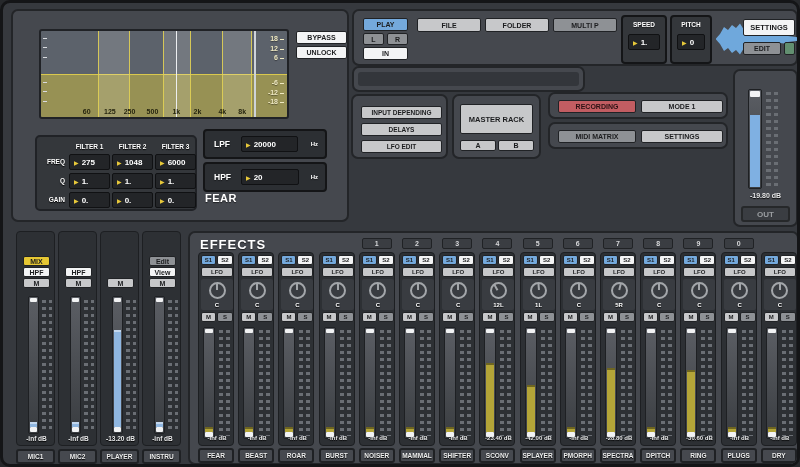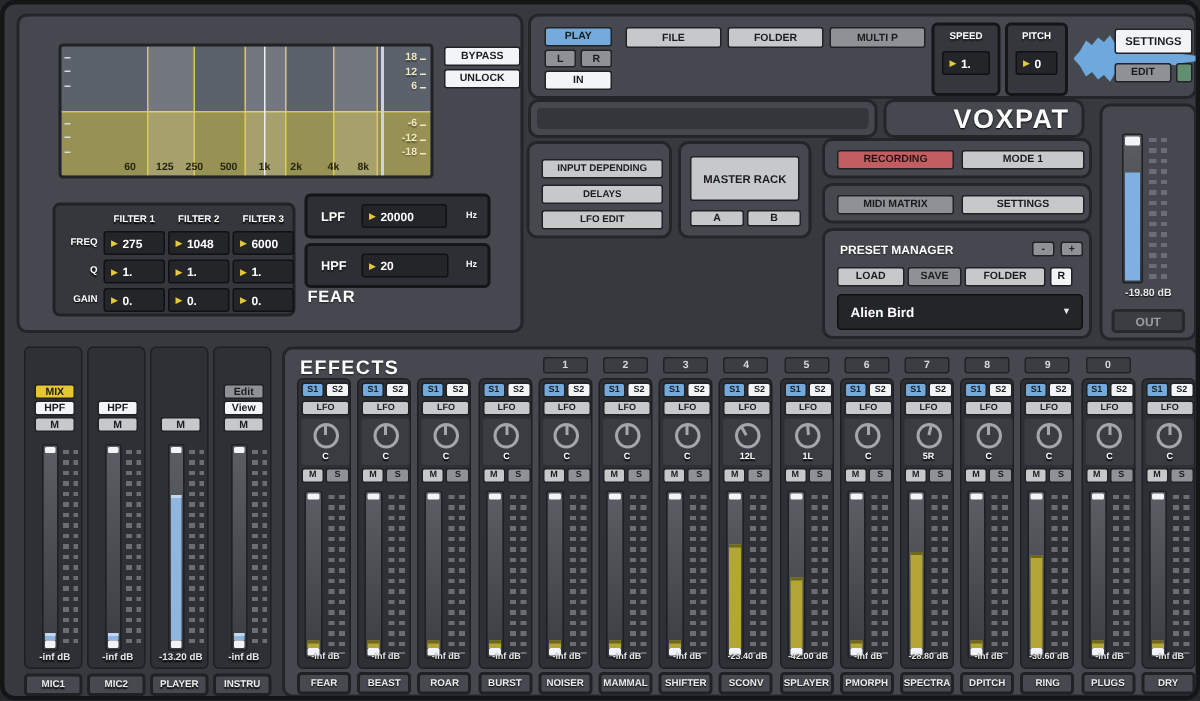--- a/index.html
+++ b/index.html
@@ -190,23 +190,20 @@
       <polygon fill="#6fa8dc" points="0,16.5 4,12 8,5 12,8 16,3 20,6 24,1.5 28,8 32,4 36,10 40,6 44,7 48,11 52,9 56,12 60,11 64,13 68,12.5 72,14 76,14.5 80,15 84,15.5 88,16 92,16.2 96,16.5 96,17.5 92,17.8 88,18 84,18.5 80,19 76,19.5 72,20 68,21.5 64,21 60,23 56,22 52,25 48,23 44,27 40,28 36,24 32,30 28,26 24,32.5 20,28 16,31 12,26 8,29 4,22 0,17.5"></polygon>
     </svg>
     <div class="b wh" style="left:389px;top:8px;width:52px;height:17px;font-size:7.5px">SETTINGS</div>
     <div class="b md" style="left:389px;top:31px;width:38px;height:13px">EDIT</div>
     <div class="b gn" style="left:430px;top:31px;width:11px;height:13px"></div>
   </div>
 
   <div class="panel" style="left:349px;top:63px;width:233px;height:26px">
     <div class="innerdark"></div>
   </div>
-  <div class="panel" style="left:586px;top:63px;width:134px;height:26px">
-    <span class="brand">VOXPAT</span>
-  </div>
 
   <div class="panel" style="left:348px;top:91px;width:97px;height:65px">
     <div class="b lt" style="left:8px;top:10px;width:81px;height:13px;font-size:6.5px">INPUT DEPENDING</div>
     <div class="b lt" style="left:8px;top:27px;width:81px;height:13px;font-size:6.5px">DELAYS</div>
     <div class="b lt" style="left:8px;top:44px;width:81px;height:13px;font-size:6.5px">LFO EDIT</div>
   </div>
 
   <div class="panel" style="left:449px;top:91px;width:89px;height:65px">
     <div class="b lt" style="left:6px;top:8px;width:73px;height:30px;font-size:7.5px">MASTER RACK</div>
     <div class="b lt" style="left:6px;top:44px;width:36px;height:11px">A</div>
@@ -215,33 +212,20 @@
 
   <div class="panel" style="left:545px;top:89px;width:180px;height:27px">
     <div class="b rd" style="left:8px;top:6px;width:78px;height:13px">RECORDING</div>
     <div class="b lt" style="left:91px;top:6px;width:82px;height:13px">MODE 1</div>
   </div>
   <div class="panel" style="left:545px;top:119px;width:180px;height:27px">
     <div class="b md" style="left:8px;top:6px;width:78px;height:13px">MIDI MATRIX</div>
     <div class="b lt" style="left:91px;top:6px;width:82px;height:13px">SETTINGS</div>
   </div>
 
-  <div class="panel" style="left:545px;top:149px;width:180px;height:74px">
-    <span class="lbl" style="left:10px;top:8px;font-size:8px">PRESET MANAGER</span>
-    <div class="b md" style="left:138px;top:7px;width:15px;height:10px">-</div>
-    <div class="b md" style="left:157px;top:7px;width:15px;height:10px">+</div>
-    <div class="b lt" style="left:8px;top:24px;width:45px;height:13px">LOAD</div>
-    <div class="b md" style="left:55px;top:24px;width:36px;height:13px">SAVE</div>
-    <div class="b lt" style="left:93px;top:24px;width:54px;height:13px">FOLDER</div>
-    <div class="b wh" style="left:150px;top:24px;width:15px;height:13px">R</div>
-    <div class="display" style="left:8px;top:42px;width:164px;height:24px">
-      <span>Alien Bird</span>
-      <span class="caret">▼</span>
-    </div>
-  </div>
 
 
   <div class="panel" style="left:730px;top:66px;width:65px;height:158px">
     <span class="chval" style="left:0;top:121px;width:61px;font-size:7px">-19.80 dB</span>
     <div class="b dk" style="left:6px;top:135px;width:49px;height:16px;font-size:8px;color:#9a9da1;border:2px solid #26282a;border-radius:3px">OUT</div>
   <div class="ftrack" style="left: 13px; top: 18px; width: 14px; height: 100px;">
         <div class="fcap" style="height: 6px;"></div>
         <div class="ffill" style="bottom: 1px; height: 72px; background: rgb(127, 176, 226);"></div>
       </div>
       <div class="vmeter" style="left: 31px; top: 21px; width: 12px; height: 94px;">

